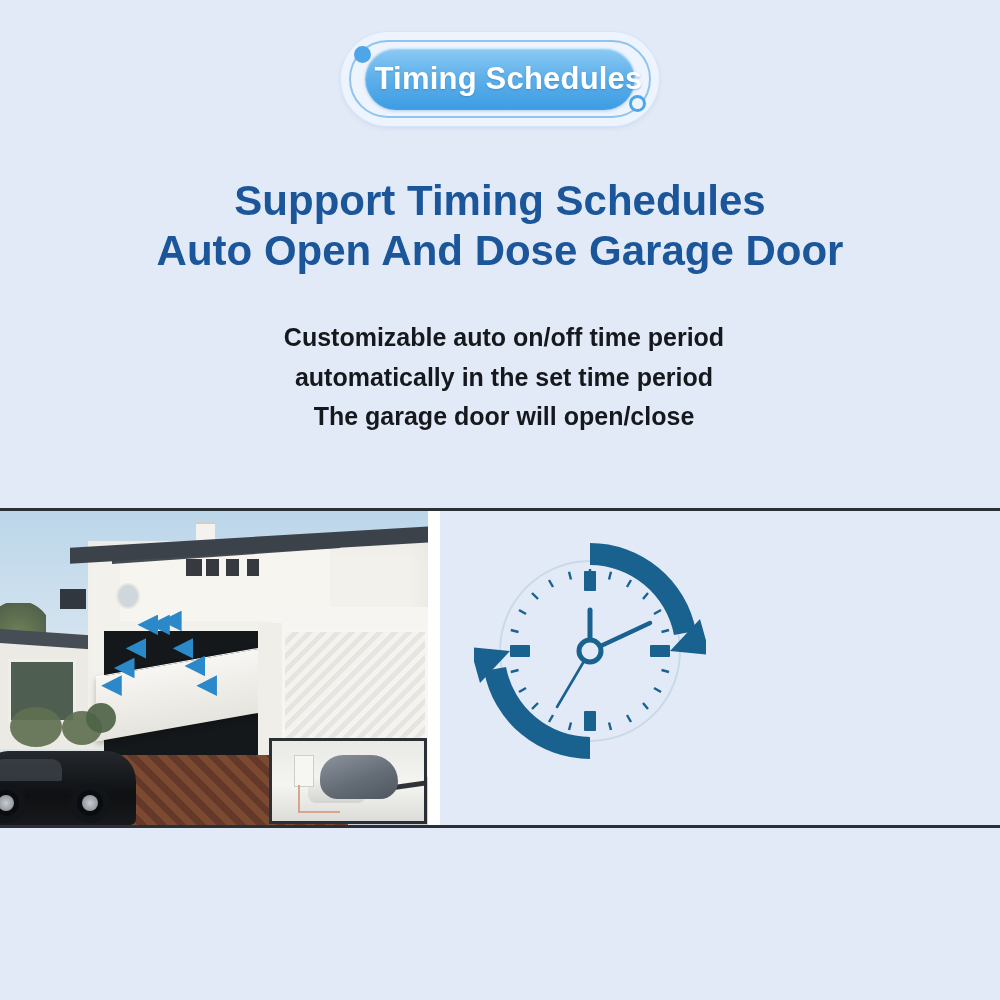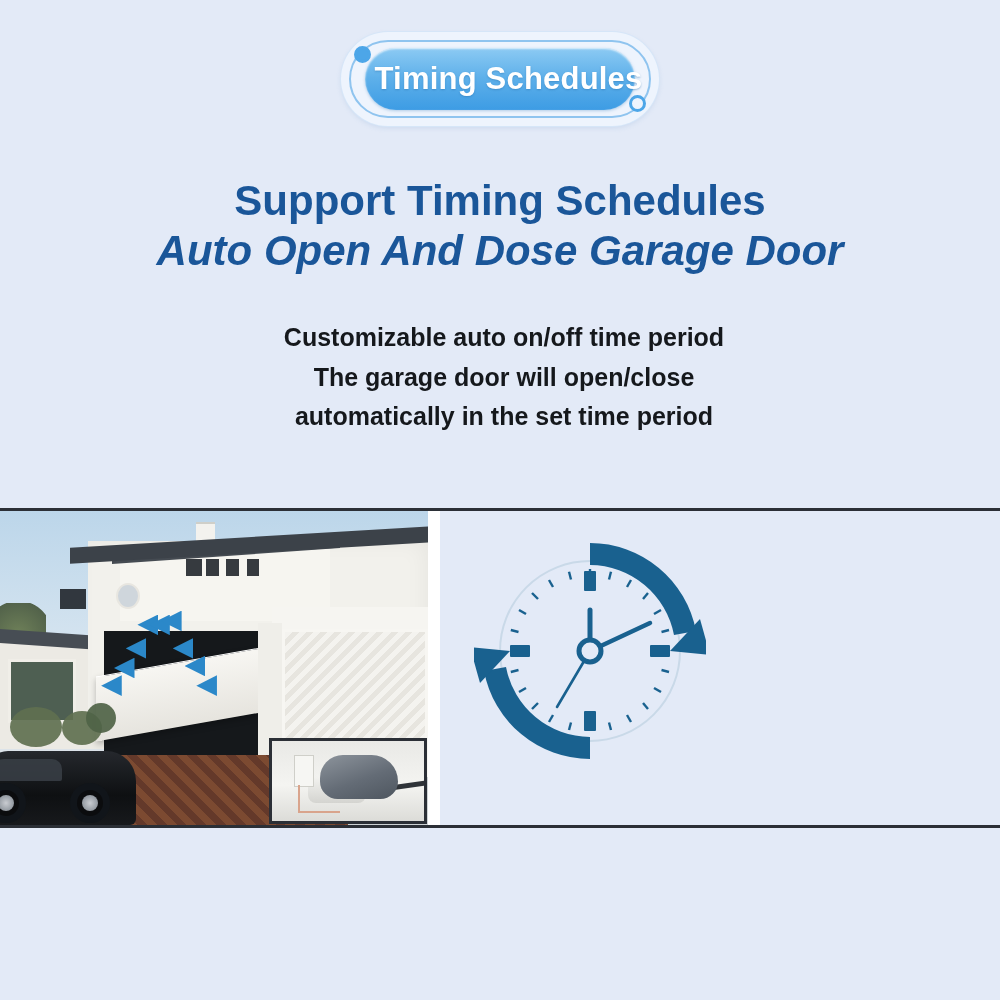--- a/index.html
+++ b/index.html
@@ -76,21 +76,21 @@
   .headline {
     position: absolute;
     top: 176px;
     left: 0; right: 0;
     text-align: center;
     color: #1a5699;
     font-size: 42px;
     font-weight: bold;
     line-height: 1.18;
   }
-  .headline .l2 { display: block; font-style: italic; }
+  .headline .l2 { display: block; }
 
   
   .bodycopy {
     position: absolute;
     top: 318px;
     left: 0; right: 0;
     text-align: center;
     color: #15181c;
     font-size: 25px;
     font-weight: bold;
@@ -293,22 +293,22 @@
   </div>
 </div>
 
 <div class="headline">
   <span class="l1">Support Timing Schedules</span>
   <span class="l2">Auto Open And Dose Garage Door</span>
 </div>
 
 <div class="bodycopy">
   <span>Customizable auto on/off time period</span>
+  <span>automatically in the set time period</span>
   <span>The garage door will open/close</span>
-  <span>automatically in the set time period</span>
 </div>
 
 <div class="band">
 
   <div class="photo">
     <div class="sky"></div>
     <div class="ground"></div>
     <div class="tree"></div>
 
     <div class="left-wing"></div>

